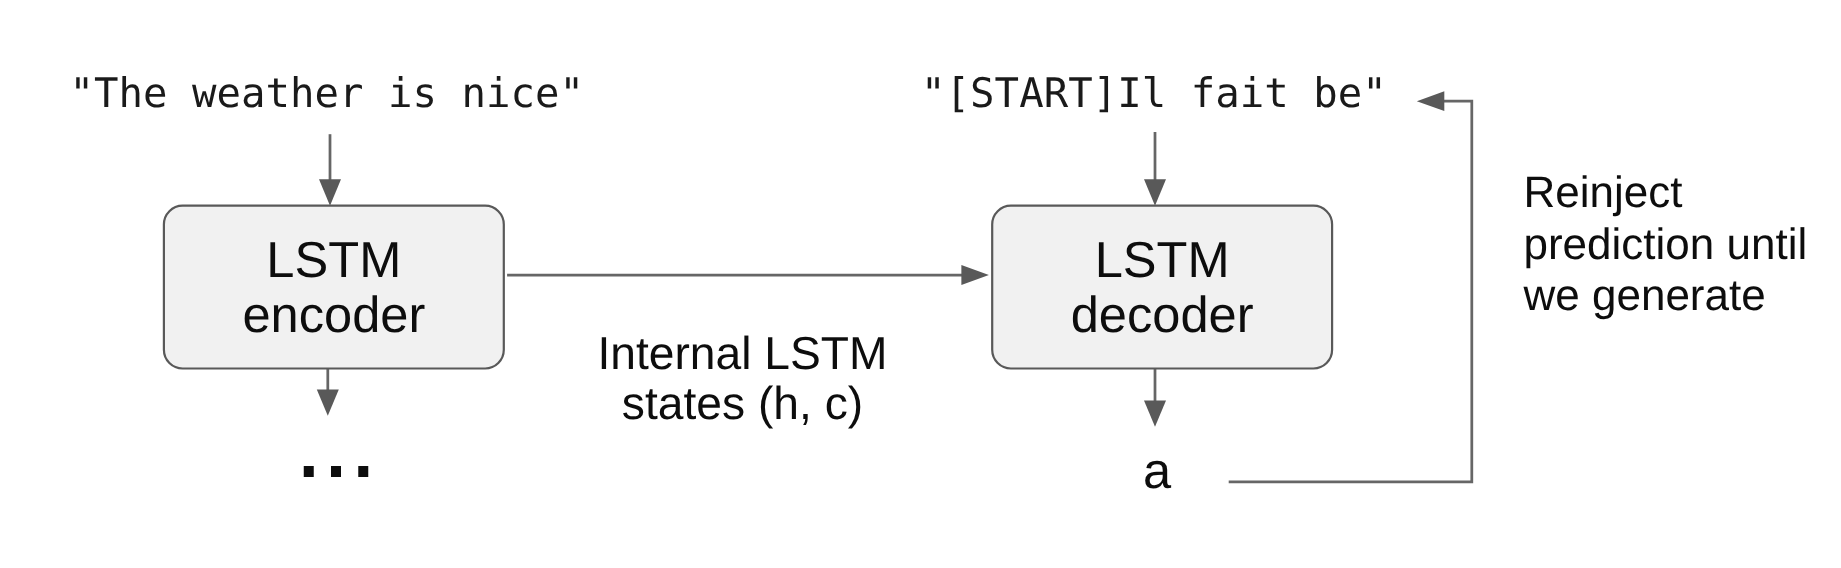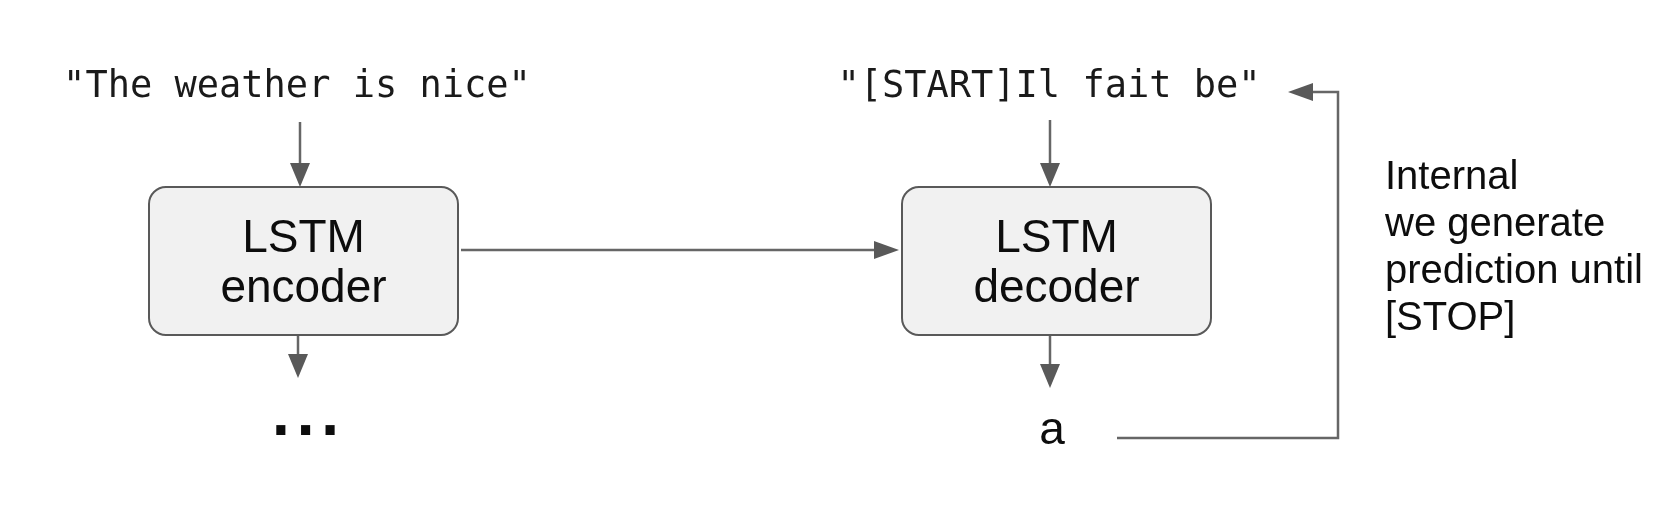--- a/index.html
+++ b/index.html
@@ -127,30 +127,31 @@
 
   <div class="mono-text encoder-input-text">"The weather is nice"</div>
 
   <div class="node encoder-node">
     <span class="node-label">LSTM
 encoder</span>
   </div>
 
   <div class="encoder-output-ellipsis">...</div>
 
+  <div class="states-label">Internal LSTM
+states (h, c)</div>
 
   <div class="mono-text decoder-input-text">"[START]Il fait be"</div>
 
   <div class="node decoder-node">
     <span class="node-label">LSTM
 decoder</span>
   </div>
 
   <div class="decoder-output-text">a</div>
 
   <div class="loop-note">
-    <div>Internal</div>
+    <div>Reinject</div>
+    <div>prediction until</div>
     <div>we generate</div>
-    <div>prediction until</div>
-    <div>[STOP]</div>
   </div>
 
 </div>
 
 </body></html>

